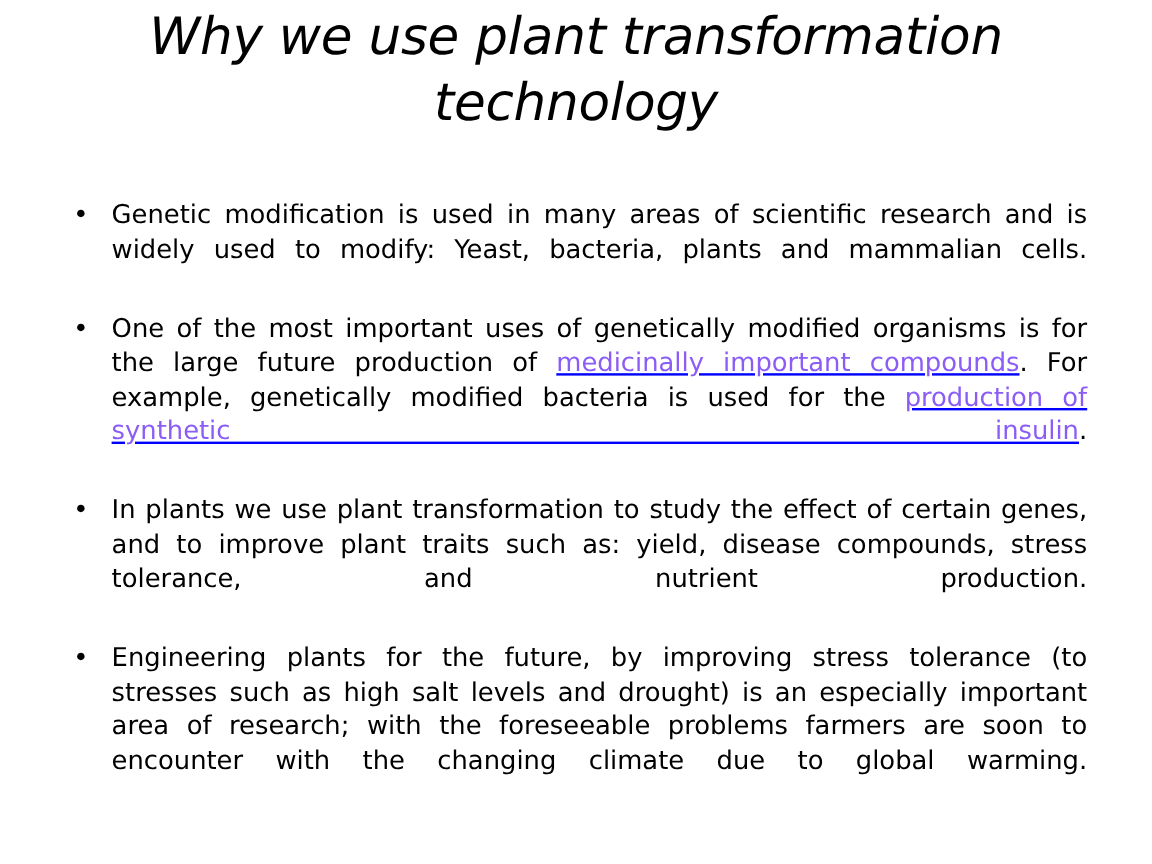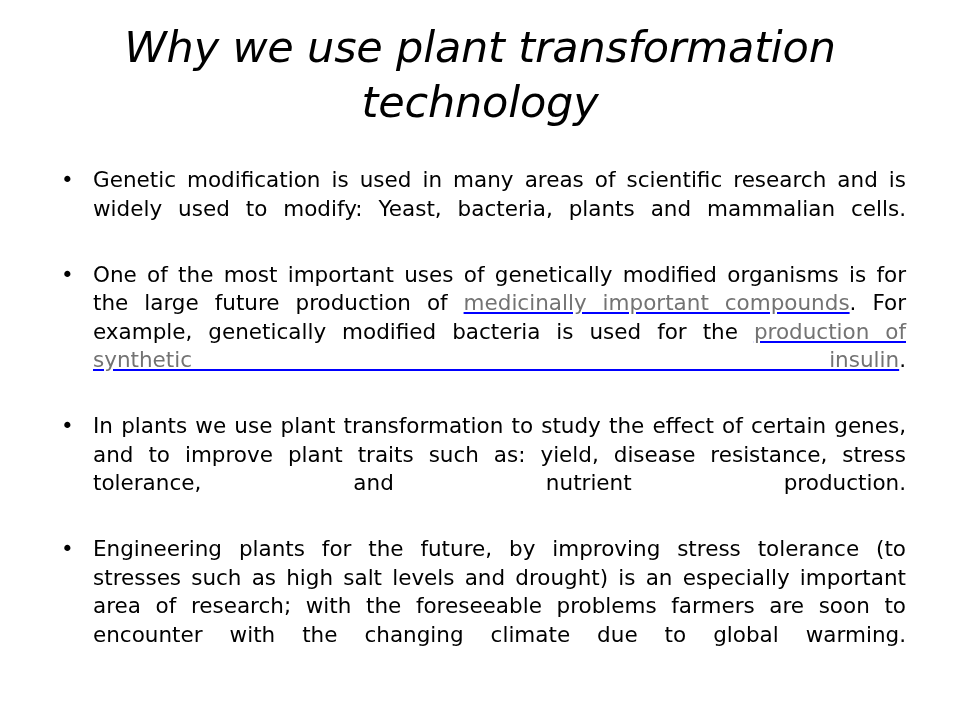--- a/index.html
+++ b/index.html
@@ -26,21 +26,20 @@
     top: 4px;
     width: 840px;
     text-align: center;
     font-family: "DejaVu Sans", sans-serif;
     font-style: italic;
     font-weight: normal;
     font-size: 43px;
     line-height: 55px;
     color: #000000;
     letter-spacing: -0.2px;
-    margin-top: 16px;
   }
   .body-block {
     position: absolute;
     left: 56px;
     top: 166px;
     width: 850px;
   }
   .bullet-item {
     position: relative;
     padding-left: 37px;
@@ -69,21 +68,21 @@
     display: block;
   }
   
   .bullet-text::after {
     content: "";
     display: inline-block;
     width: 100%;
   }
   a.inline-link,
   .inline-link {
-    color: #737373;
+    color: #8b5cf6;
     text-decoration: underline;
     text-decoration-color: #0000ff;
     text-underline-offset: 2px;
   }
 </style>
 </head>
 <body>
 
 <div class="slide">
 
@@ -99,21 +98,21 @@
       <span class="bullet-text">Genetic modification is used in many areas of scientific research and is widely used to modify: Yeast, bacteria, plants and mammalian cells.</span>
     </div>
 
     <div class="bullet-item">
       <span class="bullet-marker">•</span>
       <span class="bullet-text"><span>One of the most important uses of genetically modified organisms is for the large future production of </span><a class="inline-link" href="#">medicinally important compounds</a><span>. For example, genetically modified bacteria is used for the </span><a class="inline-link" href="#">production of synthetic insulin</a><span>.</span></span>
     </div>
 
     <div class="bullet-item">
       <span class="bullet-marker">•</span>
-      <span class="bullet-text">In plants we use plant transformation to study the effect of certain genes, and to improve plant traits such as: yield, disease resistance, stress tolerance, and nutrient production.</span>
+      <span class="bullet-text">In plants we use plant transformation to study the effect of certain genes, and to improve plant traits such as: yield, disease compounds, stress tolerance, and nutrient production.</span>
     </div>
 
     <div class="bullet-item">
       <span class="bullet-marker">•</span>
       <span class="bullet-text">Engineering plants for the future, by improving stress tolerance (to stresses such as high salt levels and drought) is an especially important area of research; with the foreseeable problems farmers are soon to encounter with the changing climate due to global warming.</span>
     </div>
 
   </div>
 </div>
 

